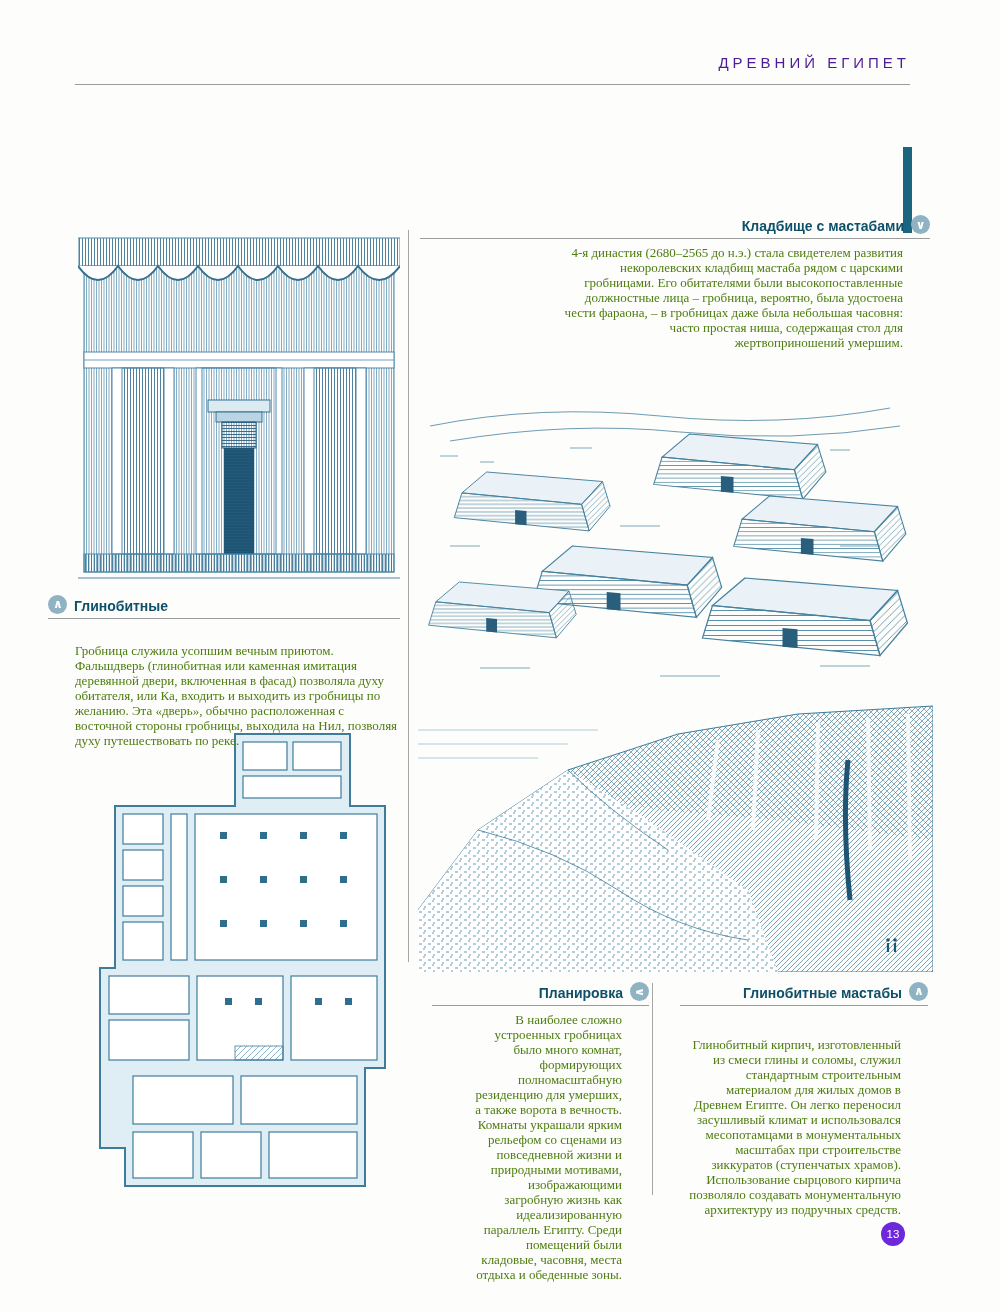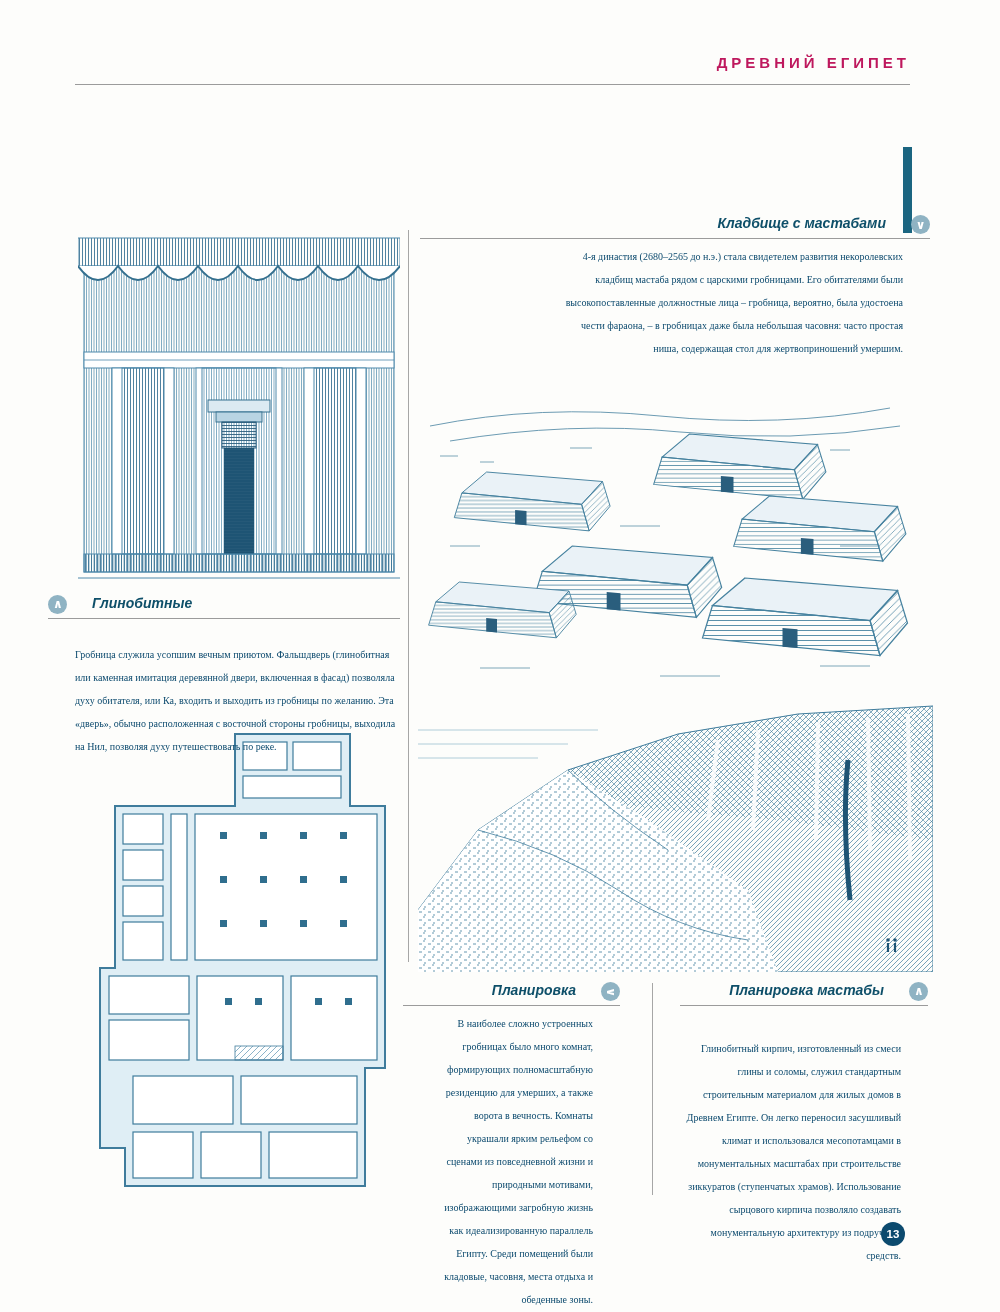--- a/index.html
+++ b/index.html
@@ -1,65 +1,65 @@
 <!DOCTYPE html>
 <html><head>
 <meta charset="utf-8">
 <style>
   * { margin:0; padding:0; box-sizing:border-box; }
   html,body { background:#ffffff; }
   body { width:1000px; font-family:"Liberation Serif", serif; }
   .page { position:relative; width:1000px; height:1312px; background:#fdfdfb; overflow:hidden; }
 
   .header-title { position:absolute; top:54px; right:90px;
-    font-family:"Liberation Sans", sans-serif; font-weight:bold; font-size:15px;
-    letter-spacing:4px; color:#be185d; }
+    font-family:"Liberation Sans", sans-serif; font-weight:normal; font-size:15px;
+    letter-spacing:4px; color:#4c1d95; }
   .header-rule { position:absolute; top:84px; left:75px; width:835px; height:1px; background:#9b9b9b; }
   .chapter-tab { position:absolute; top:147px; left:903px; width:9px; height:86px; background:#1b6580; }
 
   .vrule { position:absolute; width:1px; background:#a6a6a6; }
   #divider-main { left:408px; top:230px; height:732px; }
   #divider-bottom { left:652px; top:983px; height:212px; }
 
   .section { position:absolute; }
-  .sec-head { display:flex; align-items:flex-start; gap:25px;font-style:italic; }
+  .sec-head { display:flex; align-items:flex-end; gap:7px; }
   .sec-head.right { justify-content:flex-end; }
   .sec-title { font-family:"Liberation Sans", sans-serif; font-weight:bold; font-size:14px; color:#0e4f69; }
   .sec-rule { height:1px; background:#9b9b9b; margin-top:4px; }
-  .sec-body { font-size:10px; line-height:23px; color:#0c4a6e; margin-top:6px; }
+  .sec-body { font-size:13px; line-height:15px; color:#4d7c0f; margin-top:6px; }
   .align-right { text-align:right; }
 
   .icon-circle { width:19px; height:19px; border-radius:50%; background:#8fb3c3; color:#ffffff;
     display:flex; align-items:center; justify-content:center;
     font-family:"DejaVu Sans", sans-serif; font-size:12px; font-weight:bold; flex:0 0 19px; }
   .icon-circle span { display:block; line-height:1; }
   .rot180 { transform:rotate(180deg); }
   .rot90 { transform:rotate(90deg); }
 
   #sec-cemetery { left:420px; top:215px; width:510px; }
   #sec-cemetery .sec-body { width:346px; margin-left:auto; margin-right:27px; }
 
   #sec-falsedoor { left:48px; top:595px; width:352px; }
   #sec-falsedoor .sec-body { margin-left:27px; width:325px;margin-top:24px; }
 
-  #sec-planning { left:403px; top:982px; width:217px; }
+  #sec-planning { left:432px; top:982px; width:217px; }
   #sec-planning .sec-body { margin-right:27px;margin-left:38px; }
 
   #sec-mudbrick { left:680px; top:982px; width:248px; }
   #sec-mudbrick .sec-body { margin-right:27px;margin-top:31px; }
 
   .illus { position:absolute; }
   #illus-falsedoor { left:78px; top:232px; width:322px; height:356px; }
   #illus-mastabas  { left:420px; top:386px; width:495px; height:305px; }
   #illus-cliff     { left:418px; top:700px; width:515px; height:272px; }
   #illus-plan      { left:85px;  top:728px; width:318px; height:465px; }
 
   .page-num { position:absolute; left:881px; top:1222px; width:24px; height:24px; border-radius:50%;
-    background:#0c4a6e; color:#fff; font-family:"Liberation Sans", sans-serif;
-    font-size:11.5px; font-weight:bold; display:flex; align-items:center; justify-content:center; }
+    background:#6d28d9; color:#fff; font-family:"Liberation Sans", sans-serif;
+    font-size:11.5px; font-weight:normal; display:flex; align-items:center; justify-content:center; }
 </style>
 </head>
 <body>
 
 <div class="page">
 
   <div class="header-title">ДРЕВНИЙ ЕГИПЕТ</div>
   <div class="header-rule"></div>
   <div class="chapter-tab"></div>
 
@@ -227,21 +227,21 @@
       <div class="icon-circle">
         <span class="rot90">∨</span>
       </div>
     </div>
     <div class="sec-rule"></div>
     <div class="sec-body align-right">В наиболее сложно устроенных гробницах было много комнат, формирующих полномасштабную резиденцию для умерших, а также ворота в вечность. Комнаты украшали ярким рельефом со сценами из повседневной жизни и природными мотивами, изображающими загробную жизнь как идеализированную параллель Египту. Среди помещений были кладовые, часовня, места отдыха и обеденные зоны.</div>
   </div>
 
   <div class="section" id="sec-mudbrick">
     <div class="sec-head right">
-      <div class="sec-title">Планировка мастабы</div>
+      <div class="sec-title">Глинобитные мастабы</div>
       <div class="icon-circle">
         <span class="rot180">∨</span>
       </div>
     </div>
     <div class="sec-rule"></div>
     <div class="sec-body align-right">Глинобитный кирпич, изготовленный из смеси глины и соломы, служил стандартным строительным материалом для жилых домов в Древнем Египте. Он легко переносил засушливый климат и использовался месопотамцами в монументальных масштабах при строительстве зиккуратов (ступенчатых храмов). Использование сырцового кирпича позволяло создавать монументальную архитектуру из подручных средств.</div>
   </div>
 
   <div class="page-num">13</div>
 

